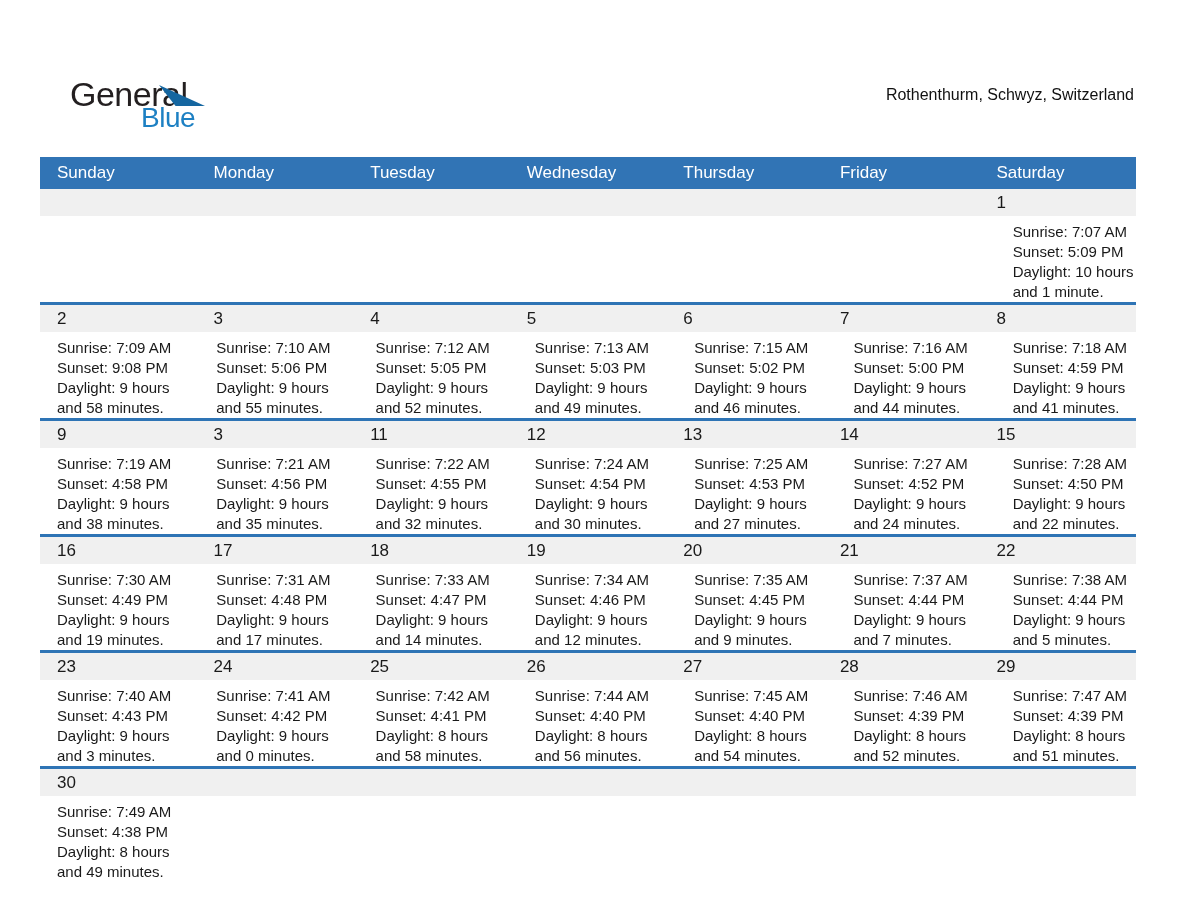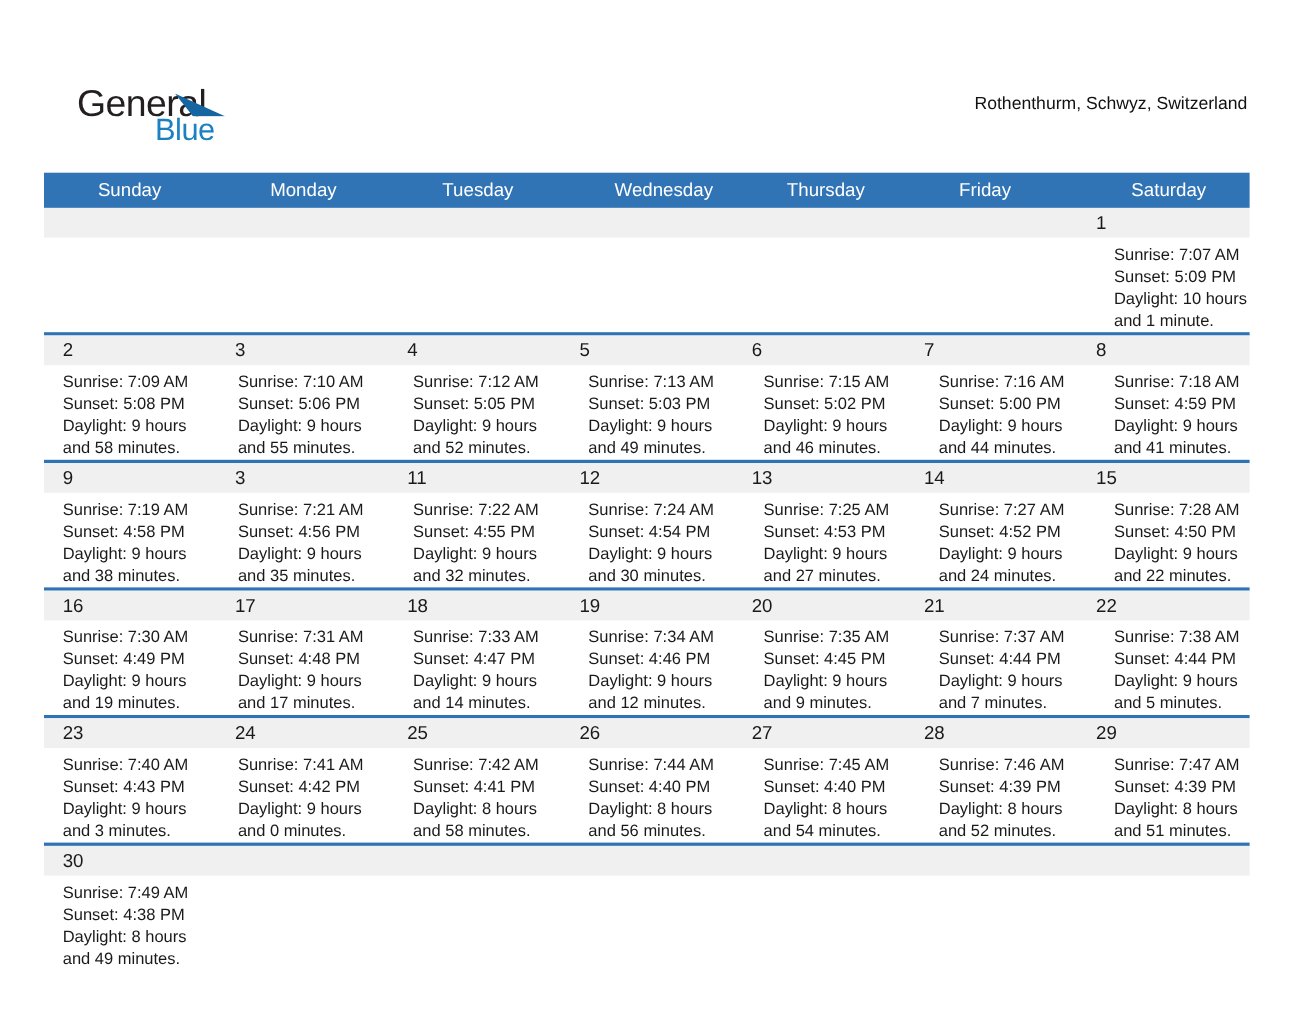--- a/index.html
+++ b/index.html
@@ -23,21 +23,21 @@
   .logo-blue { font-size:28px; line-height:28px; color:#1d80c3; margin-left:71px; margin-top:-4px; letter-spacing:-0.5px; }
 
   
   .titles { position:absolute; top:58px; right:54px; text-align:right; }
   .month-title { font-size:40px; line-height:44px; font-weight:400; color:#000000; }
   .location-subtitle { font-size:16px; line-height:26px; margin-top:24px; color:#111111; }
 
   
   .calendar { position:absolute; left:40px; top:157px; width:1096px; }
   .day-header { display:flex; background:#3174b5; height:32px; align-items:center; }
-  .day-header .dh { flex:1 1 0; color:#ffffff; font-size:17px; padding-left:17px; white-space:nowrap; overflow:hidden;margin-left:32px; }
+  .day-header .dh { flex:1 1 0; color:#ffffff; font-size:17px; padding-left:17px; white-space:nowrap; overflow:hidden; }
 
   .week-row { border-top:3px solid #2e74b5; }
   .week-row.first { border-top:none; }
   .day-band { display:flex; height:27px; background:#f0f0f0; }
   .day-band .day-num { flex:1 1 0; font-size:17px; line-height:28px; padding-left:17px; color:#1a1a1a; }
   .cells { display:flex; min-height:80px;gap:19px; }
   .cell { flex:1 1 0; padding:6px 2px 0 17px; font-size:15px; line-height:20px; color:#1a1a1a; }
   .cell div { white-space:nowrap; }
 </style>
 </head>
@@ -97,21 +97,21 @@
             <div class="day-num">3</div>
             <div class="day-num">4</div>
             <div class="day-num">5</div>
             <div class="day-num">6</div>
             <div class="day-num">7</div>
             <div class="day-num">8</div>
           </div>
           <div class="cells">
             <div class="cell">
               <div>Sunrise: 7:09 AM</div>
-              <div>Sunset: 5:08 PM</div>
+              <div>Sunset: 9:08 PM</div>
               <div>Daylight: 9 hours</div>
               <div>and 58 minutes.</div>
             </div>
             <div class="cell">
               <div>Sunrise: 7:10 AM</div>
               <div>Sunset: 5:06 PM</div>
               <div>Daylight: 9 hours</div>
               <div>and 55 minutes.</div>
             </div>
             <div class="cell">

